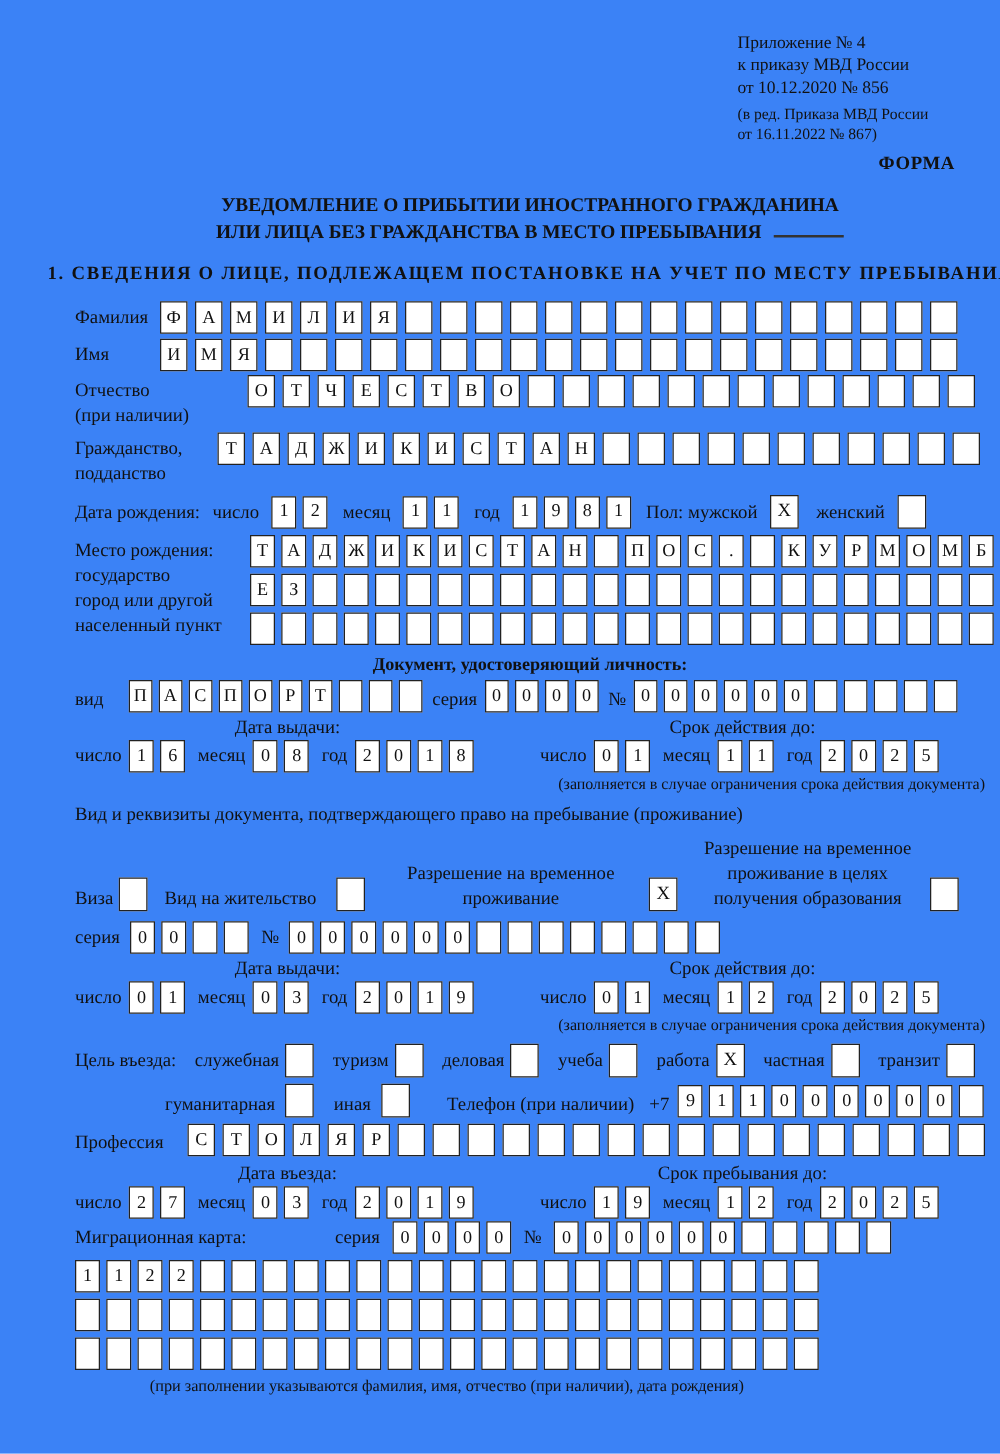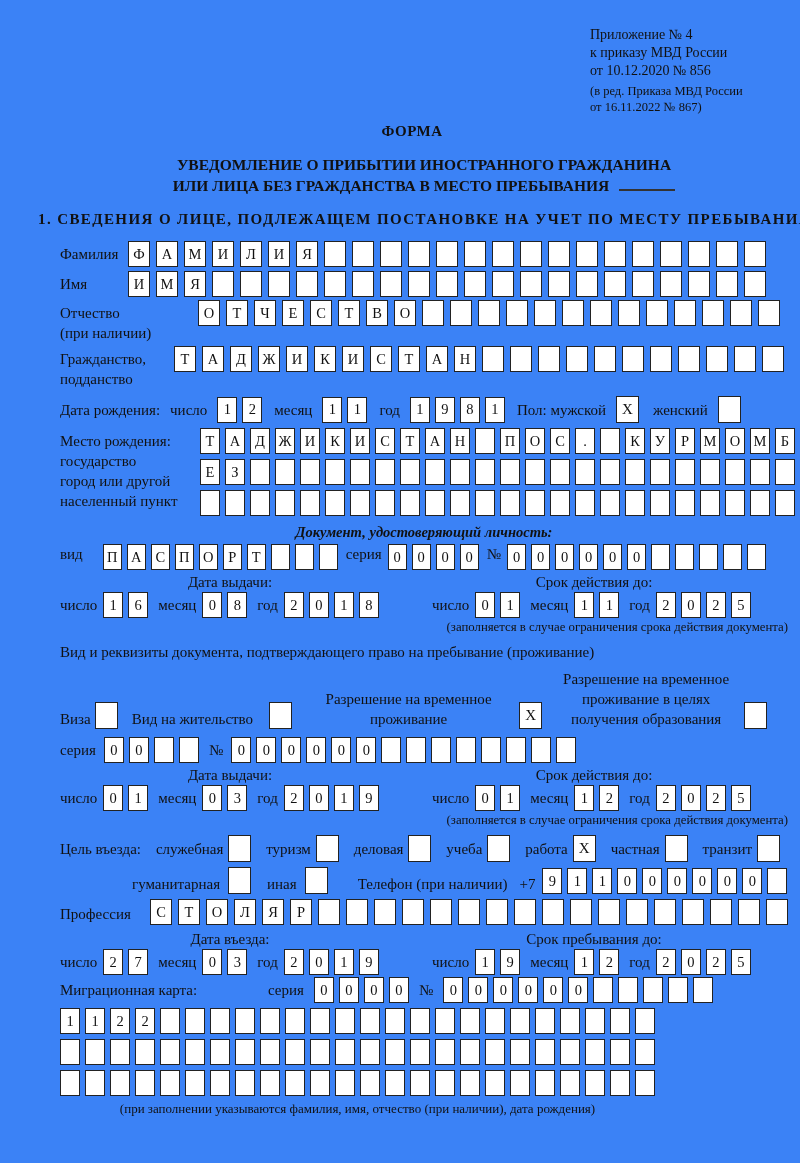--- a/index.html
+++ b/index.html
@@ -8,21 +8,21 @@
     width: 800px; height: 1163px;
     font-family: "Liberation Serif", serif;
     color: #111111;
   }
   .page { position: relative; width: 800px; height: 1163px; padding: 26px 12px 0 60px; overflow: hidden; background:#3b82f6; }
 
   
   .appendix { width: 170px; margin-left: auto; margin-right: 28px; font-size: 14px; }
   .appendix .l { line-height: 18px; }
   .appendix .amend { font-size: 12.5px; line-height: 16px; margin-top: 3px; }
-  .forma { text-align: center; font-weight: bold; font-size: 15px; margin-top: 8px; padding-right: 24px; letter-spacing: .5px; }
+  .forma { text-align: right; font-weight: bold; font-size: 15px; margin-top: 8px; padding-right: 24px; letter-spacing: .5px; }
 
   
   .title { text-align: center; font-weight: bold; font-size: 15.5px; line-height: 21px; margin-top: 14px; }
   .title-underline { display: inline-block; width: 56px; border-bottom: 2px solid #333; height: 13px; margin-left: 10px; }
   .section-heading { font-weight: bold; font-size: 15px; margin-top: 14px; margin-left: -22px; letter-spacing: 1.4px; line-height: 19px; white-space: nowrap; }
 
   
   .frow { display: flex; align-items: flex-start; }
   .flabel { flex: none; font-size: 15px; line-height: 20px; padding-top: 3px; }
   .lbl { font-size: 15px; line-height: 20px; }
@@ -48,23 +48,23 @@
   
   .w68 { width: 68px; } .w138 { width: 138px; } .w114 { width: 114px; } .w140 { width: 140px; } .w90 { width: 90px; } .w115 { width: 115px; }
 
   .birthdate { display: flex; align-items: center; margin-top: 7px; }
   .birthdate .lbl { margin-right: 10px; }
   .birthdate .cells { margin-right: 12px; }
   .birthdate .checkbox { margin-right: 14px; }
 
   .bp-rows .cells { margin-bottom: 5px; }
 
-  .doc-heading { text-align: center; font-weight: bold; font-size: 14.5px; margin-top: 2px; line-height: 18px; font-style: italic; }
-
-  .vid-row { display: flex; align-items: flex-start; margin-top: 3px; }
+  .doc-heading { text-align: center; font-weight: bold; font-size: 14.5px; margin-top: 2px; line-height: 18px; }
+
+  .vid-row { display: flex; align-items: flex-end; margin-top: 3px; }
   .vid-row .lbl { margin-right: 6px; }
   .vid-row .cells { margin-right: 8px; }
 
   .dates { display: flex; margin-top: 3px; }
   .dates .col-l { width: 340px; flex: none; }
   .dates .col-r { flex: 1; }
   .dates .dlabel { text-align: center; font-size: 15px; line-height: 18px; }
   .dates .drow { display: flex; align-items: center; margin-top: 1px; }
   .dates .drow .lbl { margin-right: 6px; }
   .dates .drow .cells { margin-right: 10px; }

